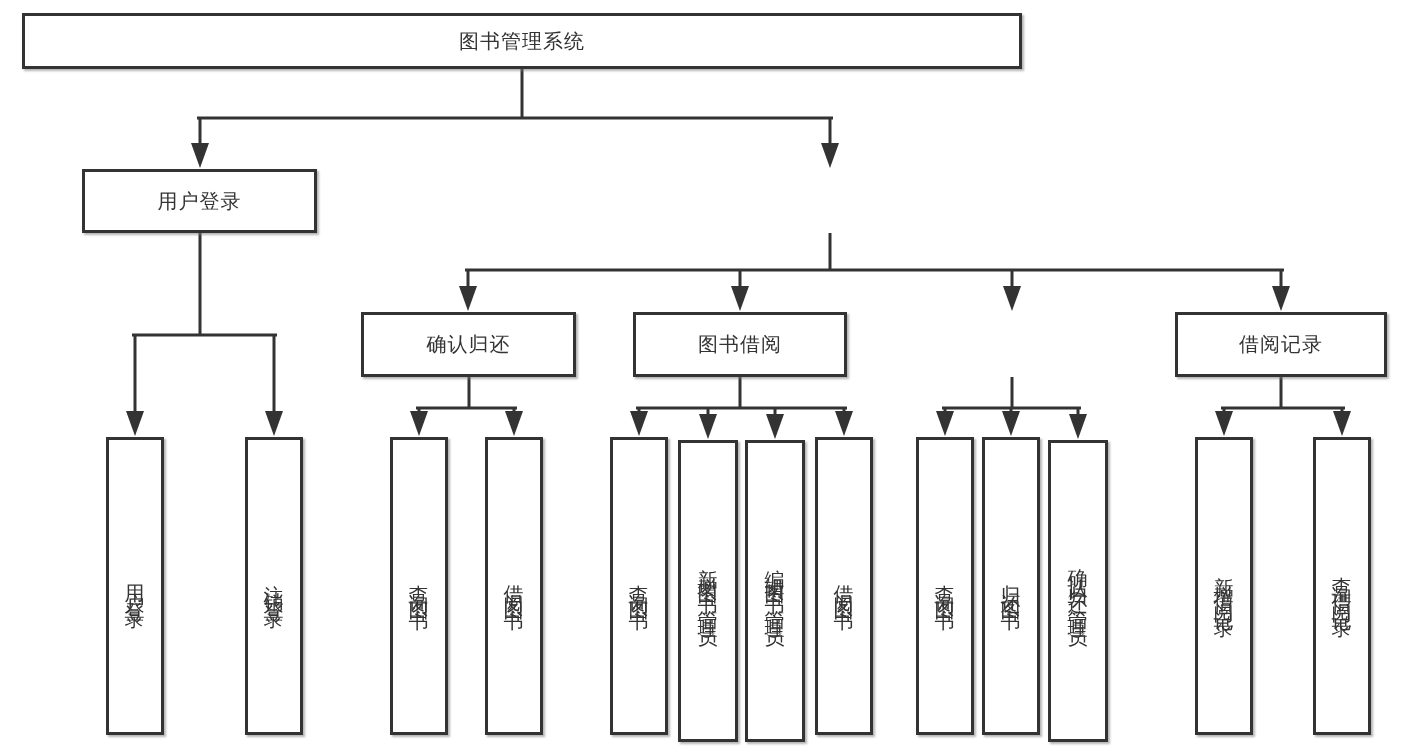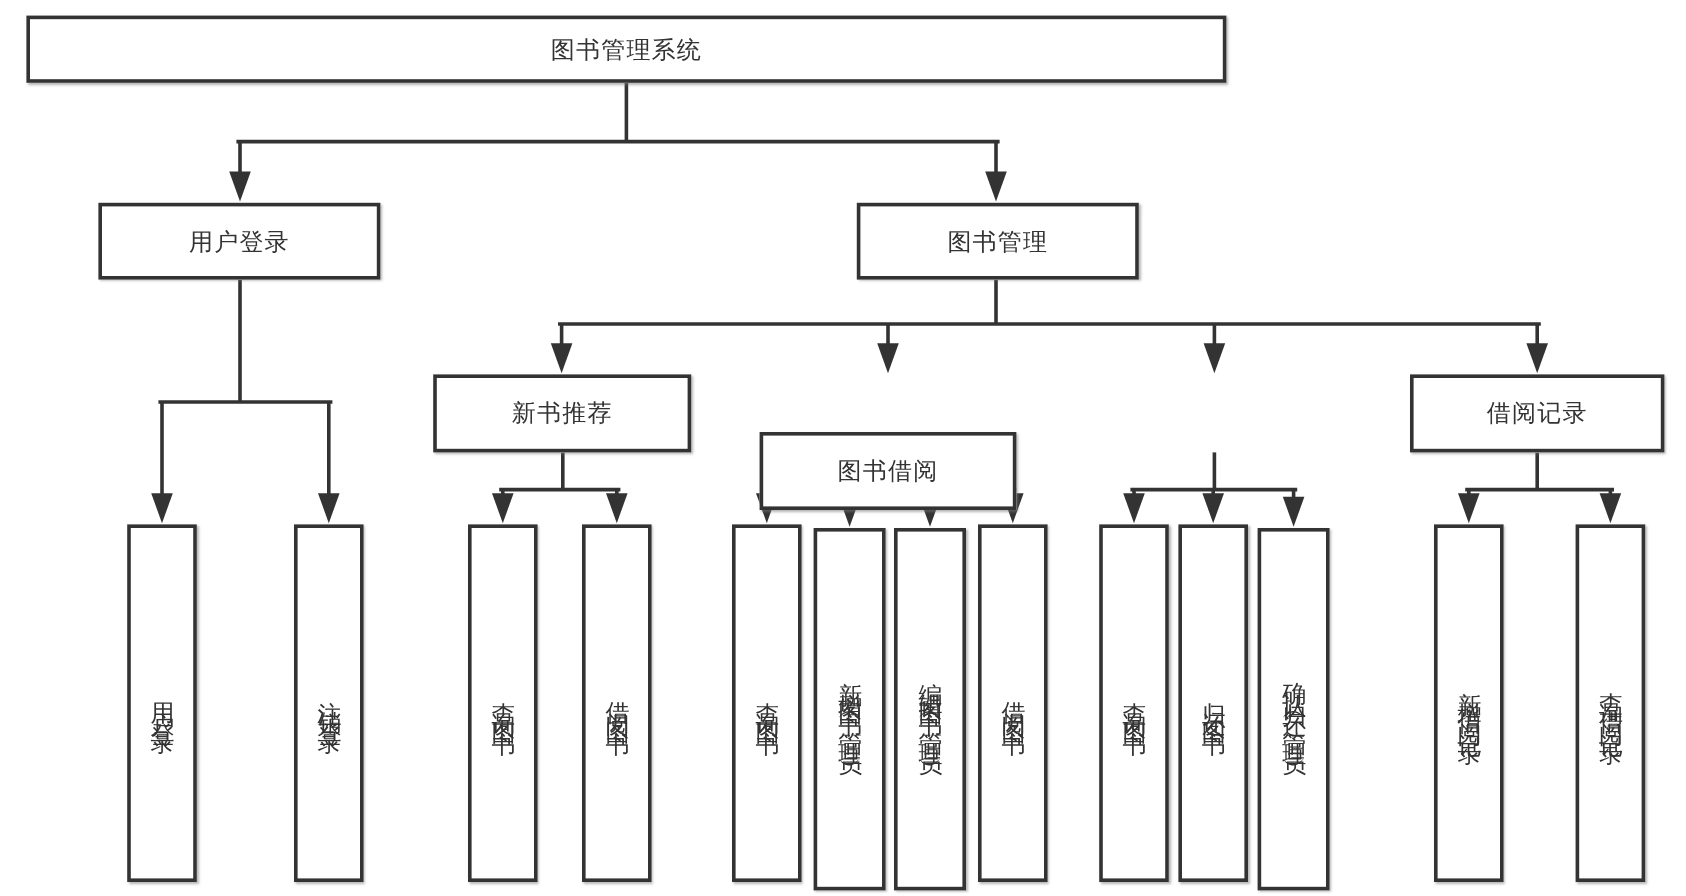--- a/index.html
+++ b/index.html
@@ -41,21 +41,21 @@
     letter-spacing: 0.42em;
     font-size: 20px;
     line-height: 1;
     white-space: normal;
   }
   
   .n-root            { left: 22px;   top: 13px;  width: 1000px; height: 56px; }
   .n-user-login      { left: 82px;   top: 169px; width: 235px;  height: 64px; }
   .n-book-mgmt       { left: 714px;  top: 169px; width: 235px;  height: 64px; }
   .n-new-book-rec    { left: 361px;  top: 312px; width: 215px;  height: 65px; }
-  .n-book-borrow     { left: 633px;  top: 312px; width: 214px;  height: 65px; margin-top: 48px; }
+  .n-book-borrow     { left: 633px;  top: 312px; width: 214px;  height: 65px; }
   .n-current-borrow  { left: 905px;  top: 312px; width: 214px;  height: 65px; }
   .n-borrow-record   { left: 1175px; top: 312px; width: 212px;  height: 65px; }
 
   .leaf { width: 58px; top: 437px; height: 298px; }
   .leaf-tall { width: 60px; top: 440px; height: 302px; }
 
   .n-leaf-user-login     { left: 106px;  }
   .n-leaf-logout         { left: 245px;  }
   .n-leaf-query-a        { left: 390px;  }
   .n-leaf-borrow-a       { left: 485px;  }
@@ -144,23 +144,22 @@
     <line x1="1222.5" y1="408" x2="1343.5" y2="408" stroke-linecap="square"></line>
     <line x1="1224" y1="408" x2="1224" y2="420"></line>
     <polygon points="1215,411 1233,411 1224,436"></polygon>
     <line x1="1342" y1="408" x2="1342" y2="420"></line>
     <polygon points="1333,411 1351,411 1342,436"></polygon>
   </svg>
 
   <div class="node n-root">图书管理系统</div>
 
   <div class="node n-user-login">用户登录</div>
-  <div class="node n-book-mgmt">图书管理</div>
 
-  <div class="node n-new-book-rec">新书推荐</div>
+  <div class="node n-new-book-rec">确认归还</div>
   <div class="node n-book-borrow">图书借阅</div>
   <div class="node n-borrow-record">借阅记录</div>
 
   <div class="node vertical leaf n-leaf-user-login">用户登录</div>
   <div class="node vertical leaf n-leaf-logout">注销登录</div>
 
   <div class="node vertical leaf n-leaf-query-a">查询图书</div>
   <div class="node vertical leaf n-leaf-borrow-a">借阅图书</div>
 
   <div class="node vertical leaf n-leaf-query-b">查询图书</div>

